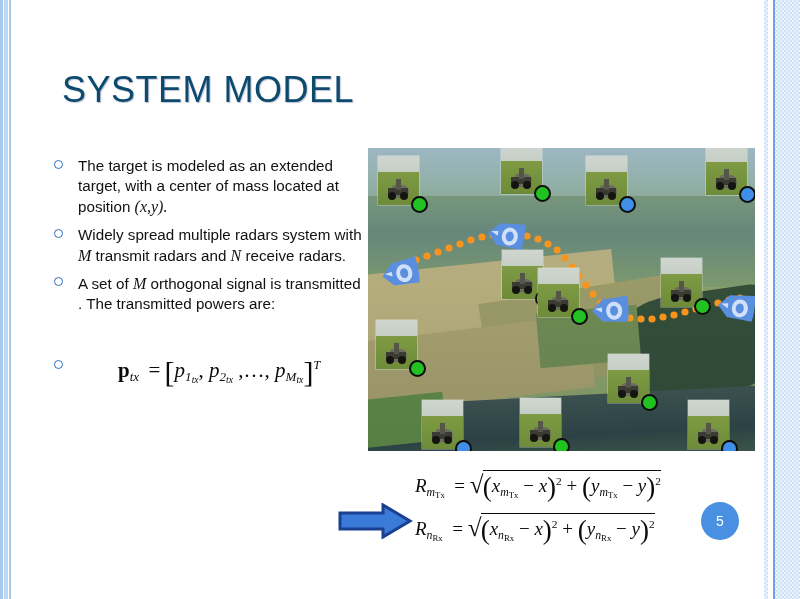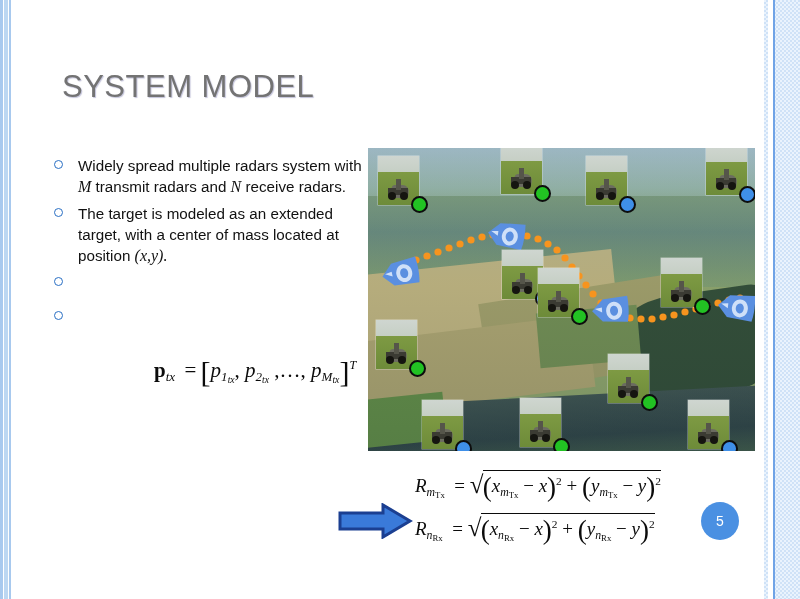--- a/index.html
+++ b/index.html
@@ -63,22 +63,22 @@
     position: absolute;
     left: 10px; top: 0;
     width: 5px; height: 599px;
     background: #ffffff;
   }
 
   
   .title {
     position: absolute;
     left: 62px; top: 69px;
-    font-size: 31px;
-    color: #737373;
+    font-size: 36px;
+    color: #0c4a6e;
     letter-spacing: 0.5px;
     text-shadow: 1px 1px 1px rgba(120,120,170,0.45);
     white-space: nowrap;
   }
 
   
   .bullets {
     position: absolute;
     left: 48px; top: 156px;
     width: 318px;
@@ -103,21 +103,20 @@
   .sub { font-size: 0.72em; vertical-align: -0.25em; }
 
   
   .eq-ptx {
     position: absolute;
     left: 118px; top: 355px;
     font-family: "Liberation Serif", serif;
     font-size: 21px;
     color: #0b0b0b;
     white-space: nowrap;
-    margin-left: 36px;
   }
   .eq-ptx .bigbr {
     font-size: 30px;
     vertical-align: -0.16em;
     font-family: "Liberation Serif", serif;
   }
   .eq-ptx .sup { font-size: 0.58em; vertical-align: 0.65em; font-style: italic;}
   .eq-ptx .sb { font-size: 0.62em; vertical-align: -0.3em; font-style: italic;}
   .eq-ptx .sbsb { font-size: 0.46em; vertical-align: -0.55em; font-style: italic;}
   .eq-ptx i { font-style: italic; }
@@ -300,30 +299,31 @@
     <div class="rb-whitegap2"></div>
     <div class="rb-solidline"></div>
   </div>
 
   <div class="title">SYSTEM MODEL</div>
 
   <div class="bullets">
 
     <div class="bullet">
       <span class="bullet-marker"></span>
+      <span>The target is modeled as an extended target, with a center of mass located at position <span class="it">(x,y).</span></span>
+    </div>
+
+    <div class="bullet">
+      <span class="bullet-marker"></span>
       <span>Widely spread multiple radars system with <span class="it">M</span> transmit radars and <span class="it">N</span> receive radars.</span>
     </div>
 
     <div class="bullet">
       <span class="bullet-marker"></span>
-      <span>The target is modeled as an extended target, with a center of mass located at position <span class="it">(x,y).</span></span>
-    </div>
-
-    <div class="bullet">
-      <span class="bullet-marker"></span>
+      <span>A set of <span class="it">M</span> orthogonal signal is transmitted . The transmitted powers are:</span>
     </div>
 
     <div style="height:34px"></div>
 
     <div class="bullet">
       <span class="bullet-marker"></span>
     </div>
   </div>
 
   <div class="eq-ptx">

